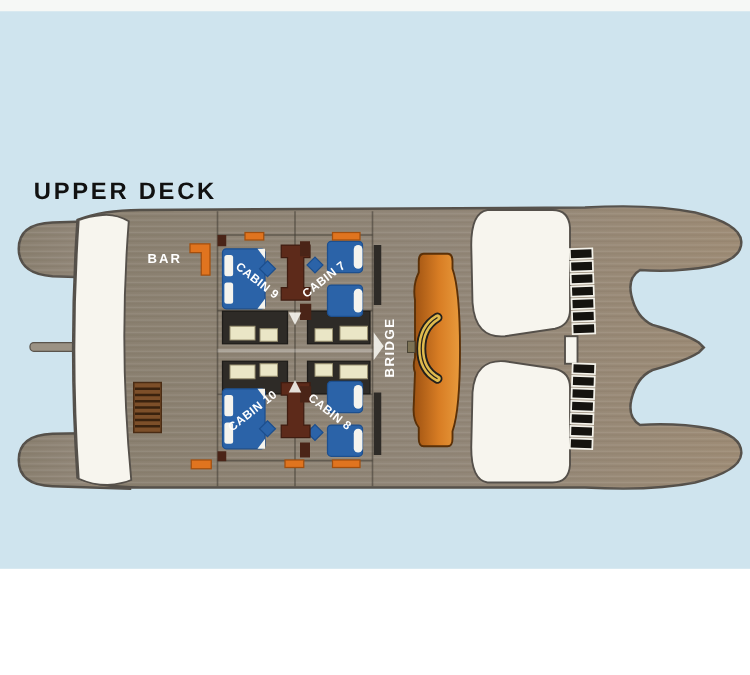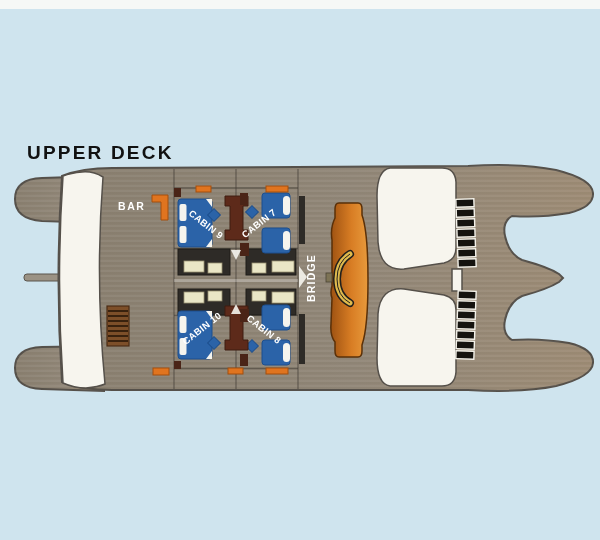--- a/index.html
+++ b/index.html
@@ -1,16 +1,16 @@
 <!DOCTYPE html>
 <html><head>
 <meta charset="utf-8">
 <style>
   html,body{margin:0;padding:0;}
-  .canvas{position:relative;width:600px;height:540px;overflow:hidden;background:#cfe4ee;font-family:"Liberation Sans",sans-serif;}
+  .canvas{position:relative;width:600px;height:455px;overflow:hidden;background:#cfe4ee;font-family:"Liberation Sans",sans-serif;}
   svg{position:absolute;left:0;top:0;}
   text{font-family:"Liberation Sans",sans-serif;}
   .title-txt{font-size:19px;font-weight:bold;letter-spacing:2.2px;}
   .lbl{fill:#ffffff;font-weight:bold;}
   .lbl-bar{font-size:10.5px;letter-spacing:1.6px;}
   .lbl-cabin{font-size:9.5px;letter-spacing:0.4px;}
   .lbl-bridge{font-size:10.5px;letter-spacing:1.2px;}
 </style>
 </head>
 <body>

